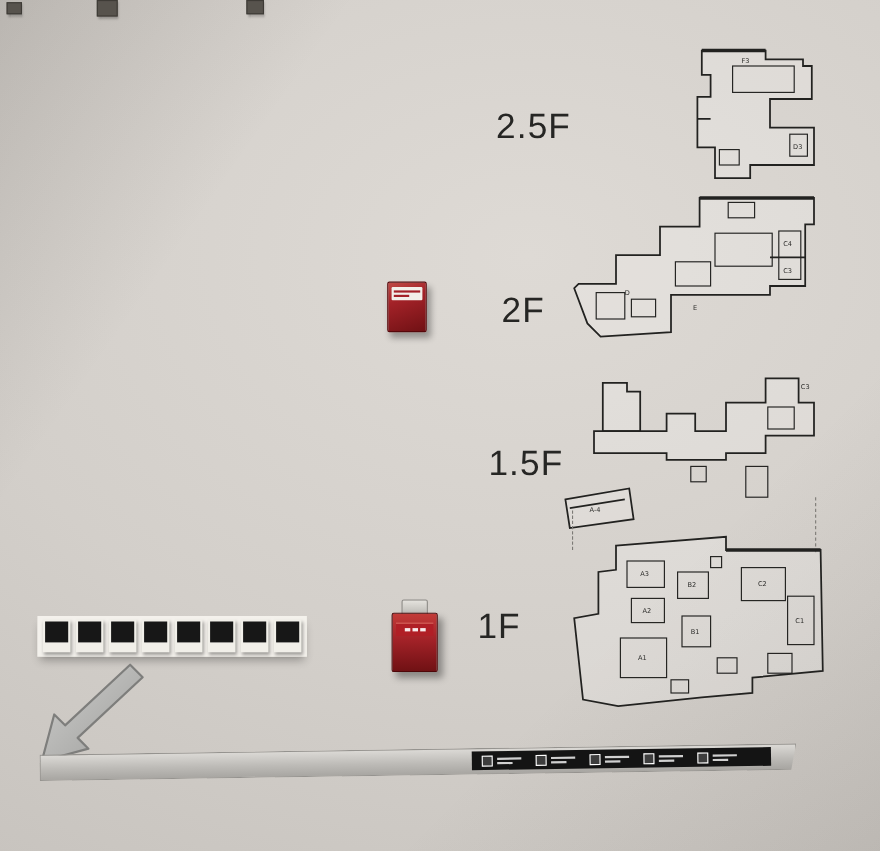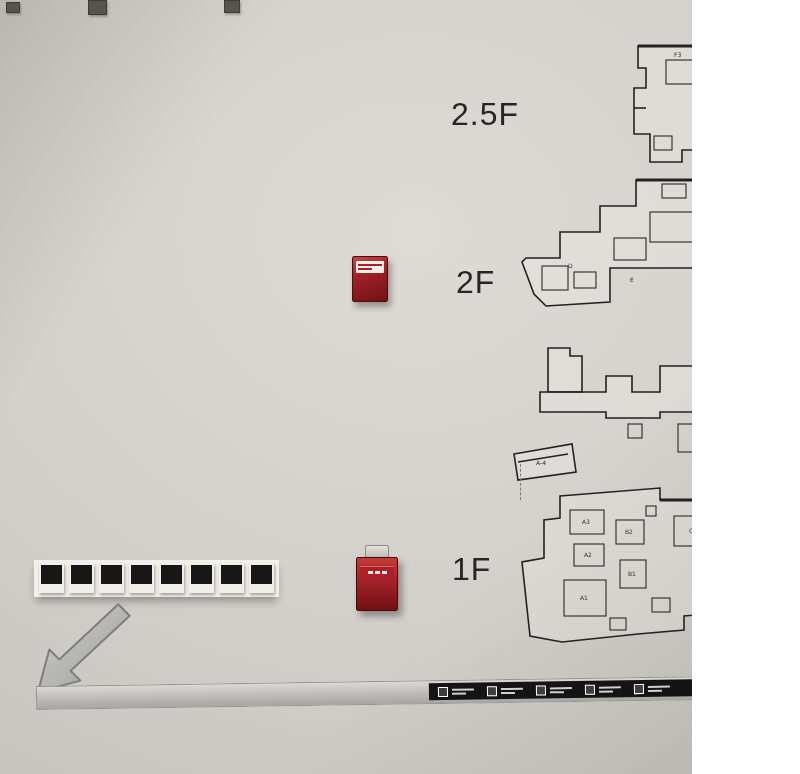--- a/index.html
+++ b/index.html
@@ -1,37 +1,37 @@
 <!DOCTYPE html>
 <html style="--wall: #d3cfca; --line: #222220; --red: #a32228; --red-dark: #701114; --metal: #b9b7b3; --black-bar: #141414;"><head>
 <meta charset="utf-8">
 <style>
   html,body{margin:0;padding:0;}
   .stage{
-    position:relative;width:692px;height:774px;overflow:hidden;
+    position:relative;width:800px;height:774px;overflow:hidden;
     font-family:"Liberation Sans",sans-serif;
     background:
       linear-gradient(125deg, rgba(60,55,50,.16), rgba(0,0,0,0) 24%),
       linear-gradient(315deg, rgba(60,55,50,.10), rgba(0,0,0,0) 28%),
       radial-gradient(120% 90% at 60% 30%, #dedad5 0%, #d3cfca 55%, #c6c2bd 100%);
   }
   
   .mark{position:absolute;background:#57534d;border:1px solid #3e3b36;box-shadow:1px 2px 2px rgba(0,0,0,.25);}
   #mark1{left:6px;top:2px;width:12px;height:9px}
   #mark2{left:88px;top:0;width:17px;height:13px}
   #mark3{left:224px;top:0;width:14px;height:11px}
 
   
   .floor-label{
     position:absolute;color:#262624;font-size:32px;font-weight:400;letter-spacing:1px;
   }
   #fl-25{left:451px;top:96px}
   #fl-2 {left:456px;top:264px}
   #fl-15{left:444px;top:403px}
-  #fl-1 {left:452px;top:551px}
+  #fl-1 {left:434px;top:551px}
 
   
   .plan{position:absolute;}
   .plan path,.plan rect,.plan line{fill:none;stroke:var(--line,#222220);stroke-width:1.6;stroke-linejoin:miter;}
   .plan .outline{fill:rgba(255,255,255,.20);}
   .plan .thick{stroke-width:3.2;}
   .plan .room{stroke-width:1.05;}
   .plan text{font:6px "DejaVu Sans",sans-serif;fill:#2e2e2c;stroke:none;}
   #plan-25{left:618px;top:36px}
   #plan-2 {left:512px;top:170px}
@@ -90,20 +90,21 @@
 <body>
 
 <div class="stage">
 
   <div class="mark" id="mark1"></div>
   <div class="mark" id="mark2"></div>
   <div class="mark" id="mark3"></div>
 
   <div class="floor-label" id="fl-25">2.5F</div>
   <div class="floor-label" id="fl-2">2F</div>
+  <div class="floor-label" id="fl-15">1.5F</div>
   <div class="floor-label" id="fl-1">1F</div>
 
   <svg class="plan" id="plan-25" width="132" height="136" viewBox="0 0 132 136">
     <path class="outline" d="M20 10 H78 V18 H112 V24 H120 V54 H82 V80 H122 V114 H64 V126 H32 V98 H16 V52 H28 V32 H20 Z"></path>
     <line class="thick" x1="20" y1="10" x2="78" y2="10"></line>
     <rect class="room" x="48" y="24" width="56" height="24"></rect>
     <rect class="room" x="100" y="86" width="16" height="20"></rect>
     <rect class="room" x="36" y="100" width="18" height="14"></rect>
     <line x1="16" y1="72" x2="28" y2="72"></line>
     <text x="56" y="21">F3</text>

